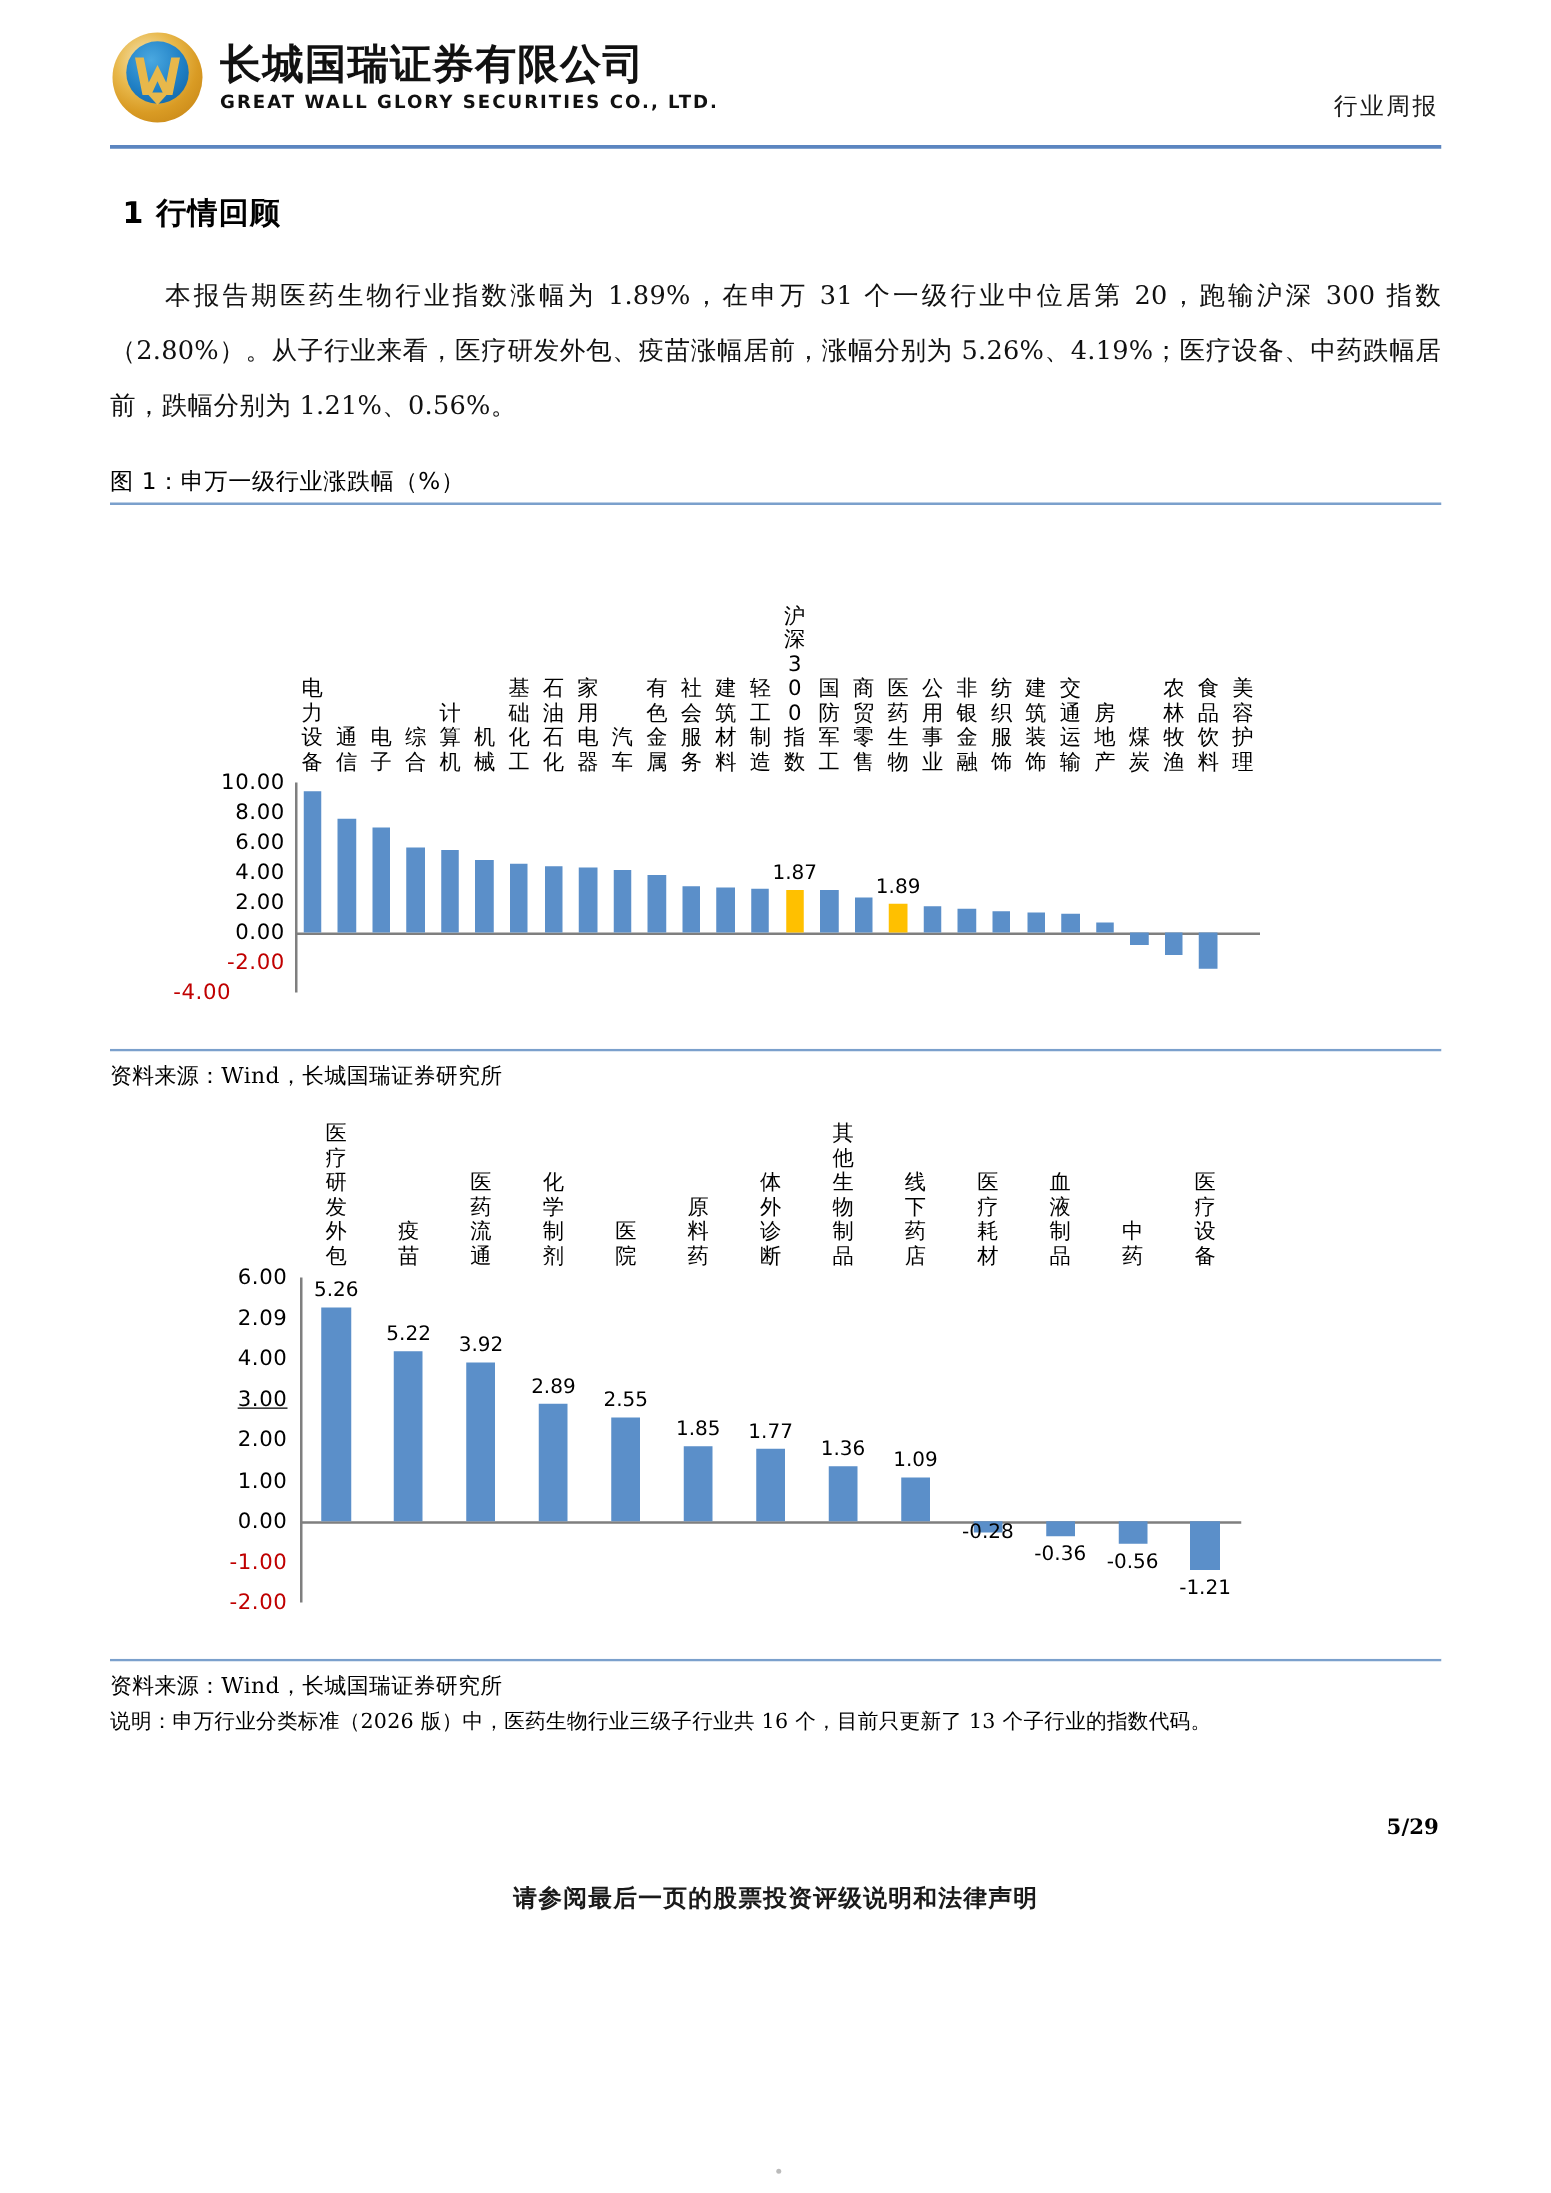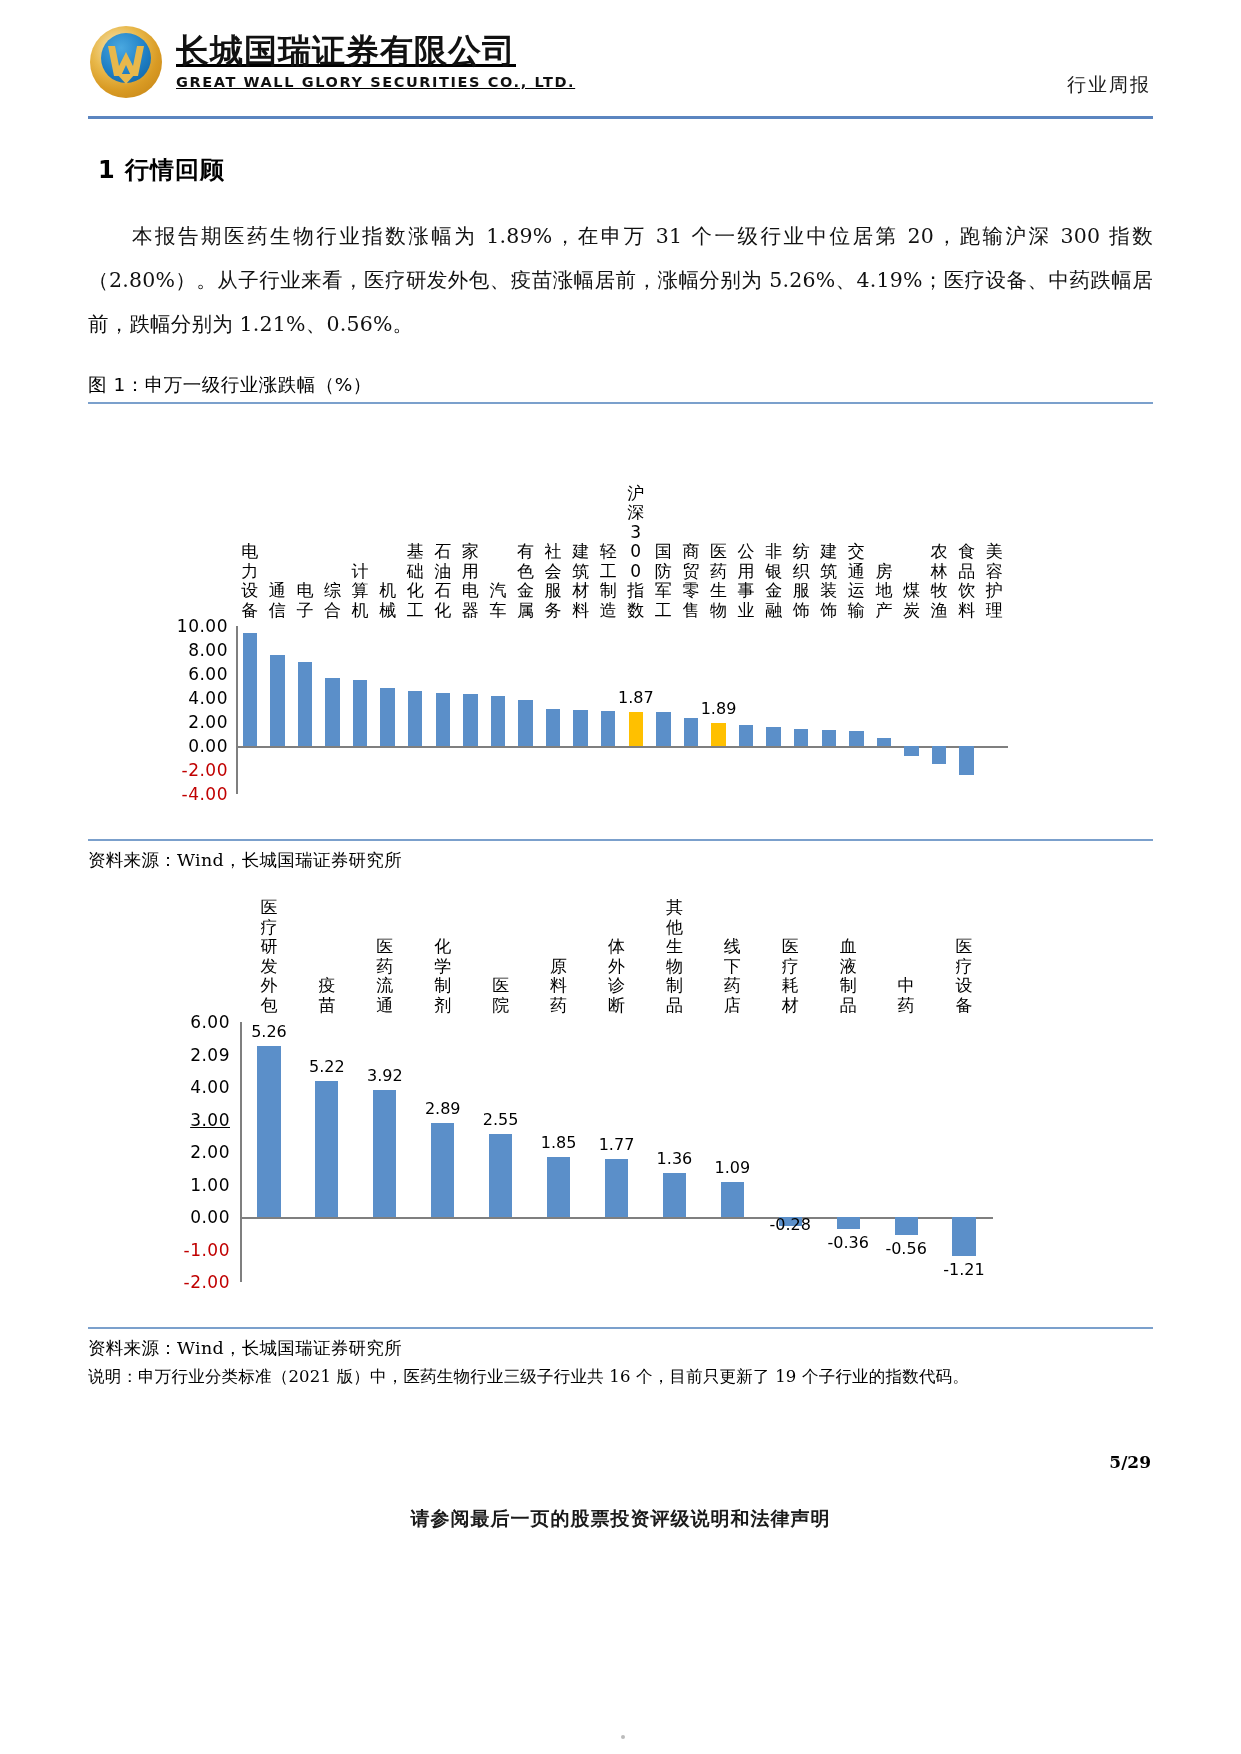--- a/index.html
+++ b/index.html
@@ -21,21 +21,21 @@
     position:absolute; left:0; top:0; width:72px; height:72px; border-radius:50%;
     background: radial-gradient(circle at 38% 32%, #f7e9c0 0%, #e8b84b 38%, #d99b24 62%, #c07e12 100%);
   }
   .logo-mark .inner {
     position:absolute; left:11px; top:7px; width:50px; height:50px; border-radius:50%;
     background: radial-gradient(circle at 40% 30%, #4aa8e0 0%, #1f7fc4 55%, #0f5e9c 100%);
   }
   .logo-mark .wshape {
     position:absolute; left:17px; top:18px; width:38px; height:40px;
   }
-  .logo-text { margin-left:14px;text-decoration:underline; }
+  .logo-text { margin-left:14px; }
   .logo-cn {
     font-family:"DejaVu Sans", sans-serif; font-weight:bold; font-size:33px;
     letter-spacing:1px; color:#111; line-height:38px;
   }
   .logo-en {
     font-family:"DejaVu Sans", sans-serif; font-weight:bold; font-size:14.5px;
     letter-spacing:1.6px; color:#111; line-height:20px; margin-top:2px;
   }
   .header-right {
     position:absolute; right:90px; top:72px;
@@ -147,21 +147,21 @@
 
     <div class="fig-caption">图 1：申万一级行业涨跌幅（%）</div>
     <div class="chart-box" id="chart1">
         <div class="ylab" style="top: 222px; right: 925px;">10.00</div>
         <div class="ylab" style="top: 246px; right: 925px;">8.00</div>
         <div class="ylab" style="top: 270px; right: 925px;">6.00</div>
         <div class="ylab" style="top: 294px; right: 925px;">4.00</div>
         <div class="ylab" style="top: 318px; right: 925px;">2.00</div>
         <div class="ylab" style="top: 342px; right: 925px;">0.00</div>
         <div class="ylab neg" style="top: 366px; right: 925px;">-2.00</div>
-        <div class="ylab neg" style="top: 390px; right: 925px;">-4.00</div>
+        <div class="ylab neg" style="top: 390px; right: 968px;">-4.00</div>
         <div class="axis-line" style="left: 148px; top: 342px; width: 772px; height: 1.5px;"></div>
         <div class="axis-line" style="left: 148px; top: 222px; width: 1.5px; height: 168px;"></div>
         <div class="bar" style="left: 154.617px; top: 229.2px; width: 14.3371px; height: 112.8px;"></div>
         <div class="bar" style="left: 182.189px; top: 251.4px; width: 14.3371px; height: 90.6px;"></div>
         <div class="bar" style="left: 209.76px; top: 258px; width: 14.3371px; height: 84px;"></div>
         <div class="bar" style="left: 237.331px; top: 273.6px; width: 14.3371px; height: 68.4px;"></div>
         <div class="bar" style="left: 264.903px; top: 276px; width: 14.3371px; height: 66px;"></div>
         <div class="bar" style="left: 292.474px; top: 284.4px; width: 14.3371px; height: 57.6px;"></div>
         <div class="bar" style="left: 320.046px; top: 286.8px; width: 14.3371px; height: 55.2px;"></div>
         <div class="bar" style="left: 347.617px; top: 288.6px; width: 14.3371px; height: 53.4px;"></div>
@@ -454,21 +454,21 @@
           <div>药</div>
         </div>
         <div class="vlabel" style="left: 876.038px; top: 65px;">
           <div>医</div>
           <div>疗</div>
           <div>设</div>
           <div>备</div>
         </div>
       </div>
     <div class="fig-source">资料来源：Wind，长城国瑞证券研究所</div>
-    <div class="fig-note">说明：申万行业分类标准（2021 版）中，医药生物行业三级子行业共 16 个，目前只更新了 19 个子行业的指数代码。</div>
+    <div class="fig-note">说明：申万行业分类标准（2026 版）中，医药生物行业三级子行业共 16 个，目前只更新了 13 个子行业的指数代码。</div>
 
   </div>
 
   <div class="pageno">5/29</div>
   <div class="footer-note">请参阅最后一页的股票投资评级说明和法律声明</div>
   <div class="bottom-dot"></div>
 
 </div>
 
 </body></html>

